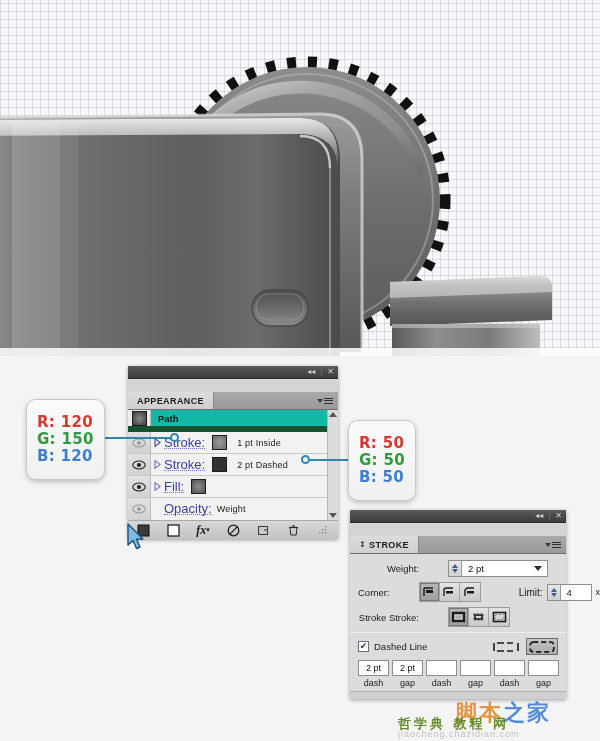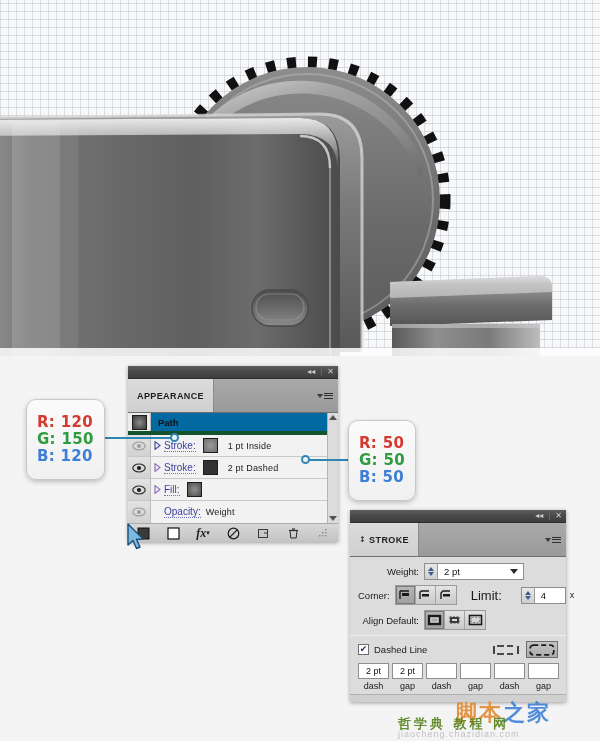--- a/index.html
+++ b/index.html
@@ -35,23 +35,24 @@
   .panelTop {
     height:13px;
     background:linear-gradient(180deg,#5d5d5d 0%,#4a4a4a 45%,#3e3e3e 100%);
     display:flex; align-items:center; justify-content:flex-end;
     padding-right:4px; gap:5px;
     border-bottom:1px solid #2d2d2d;
   }
   .winBtn { color:#cfcfcf; font-size:8px; line-height:8px; font-family:"DejaVu Sans", sans-serif; cursor:pointer; }
   .winSep { color:#777; font-size:8px; line-height:8px; }
   .tabBar {
-    height:34px; display:flex; align-items:stretch;
+    height:18px; display:flex; align-items:stretch;
     background:linear-gradient(180deg,#a9a9a9 0%,#9a9a9a 100%);
     border-bottom:1px solid #6f6f6f;
+    margin-top:13px;
   }
   .tabActive {
     background:linear-gradient(180deg,#dcdcdc 0%,#cfcfcf 100%);
     padding:0 9px; display:flex; align-items:center;
     font-size:9px; font-weight:bold; letter-spacing:.4px; color:#1d1d1d;
     border-right:1px solid #8a8a8a;
   }
   .tabFill { flex:1; display:flex; align-items:center; justify-content:flex-end; padding-right:5px; }
   .flyout { display:flex; align-items:center; gap:1px; }
   .flyTri { width:0;height:0;border-left:3px solid transparent;border-right:3px solid transparent;border-top:4px solid #3a3a3a; }
@@ -60,37 +61,37 @@
   .stackGrip { font-size:8px; color:#2f2f2f; margin-right:3px; font-family:"DejaVu Sans", sans-serif; }
 
   
   #appearance { left:128px; top:366px; width:210px; }
   #appBody { background:#e8e8e8; position:relative; }
   .appRow {
     display:flex; align-items:center; height:22px;
     border-bottom:1px solid #c9c9c9;
     background:#f2f2f2;
   }
-  .appRow.hdr { background:#0369a1; border-bottom:4px solid #14532d;text-align:center; }
+  .appRow.hdr { background:#14b8a6; border-bottom:6px solid #14532d;text-align:center; }
   .visCell {
     width:23px; height:100%; display:flex; align-items:center; justify-content:center;
     background:linear-gradient(180deg,#e2e2e2,#d2d2d2);
     border-right:1px solid #bdbdbd;
   }
   .thumbCell {
     width:23px; height:100%; display:flex; align-items:center; justify-content:center;
     background:#ececec; border-right:1px solid #bdbdbd;
   }
   .thumbBox {
     width:15px;height:15px;border:1.5px solid #1d1d1d;
     background:radial-gradient(circle at 50% 50%, #8a8a8a 0%, #3a3a3a 100%);
   }
   .discTri { width:8px; display:flex; align-items:center; justify-content:center; margin-left:2px; }
   .propLabel {
-    color:#3b3f9c; font-size:10px; margin-left:3px;
+    color:#3b3f9c; font-size:13px; margin-left:3px;
     border-bottom:1px dotted #6a6fbe; line-height:11px;
   }
   .rowName { font-size:9.5px; font-weight:bold; color:#111; margin-left:7px; }
   .swatch { width:15px;height:15px;border:1.5px solid #1d1d1d; margin-left:7px; }
   .rowVal { font-size:9px; color:#1a1a1a; margin-left:10px; letter-spacing:.2px; }
   .rowVal.defaultVal { margin-left:5px; }
   .appScroll {
     position:absolute; right:0; top:0; width:11px; bottom:0;
     background:#dcdcdc; border-left:1px solid #b5b5b5;
     display:flex; flex-direction:column; justify-content:space-between; align-items:center;
@@ -101,21 +102,21 @@
   .appFooter {
     height:19px; display:flex; align-items:center; justify-content:space-around;
     background:linear-gradient(180deg,#d8d8d8,#c3c3c3);
     border-top:1px solid #aaa;
   }
   .fIcon { width:20px; height:15px; display:flex; align-items:center; justify-content:center; cursor:pointer; }
 
   
   #strokePanel { left:350px; top:510px; width:216px; }
   #strokeBody { background:#dcdcdc; padding:6px 8px 0 8px; }
-  .sRow { display:flex; align-items:center; margin-bottom:5px; }
+  .sRow { display:flex; align-items:center; margin-bottom:5px;gap:24px; }
   .sLabel { font-size:9.5px; color:#1a1a1a; text-align:right; width:66px; padding-right:5px; }
   .spinBox {
     display:flex; align-items:center; height:17px;
     border:1px solid #8e8e8e; background:#ffffff;
   }
   .stepper {
     width:13px; height:100%; background:linear-gradient(180deg,#e8e8e8,#cfcfcf);
     border-right:1px solid #9b9b9b;
     display:flex; flex-direction:column; align-items:center; justify-content:center; gap:1px;
     cursor:pointer;
@@ -127,21 +128,21 @@
   .ddTri { width:0;height:0;border-left:4px solid transparent;border-right:4px solid transparent;border-top:5px solid #2b2b2b; }
   .btnGroup { display:flex; border:1px solid #9a9a9a; background:#cfcfcf; }
   .gbtn {
     width:20px; height:18px; display:flex; align-items:center; justify-content:center;
     background:linear-gradient(180deg,#e4e4e4,#c9c9c9);
     border-right:1px solid #a5a5a5; cursor:pointer;
   }
   .gbtn:last-child{border-right:none;}
   .gbtn.sel { background:linear-gradient(180deg,#b6b6b6,#9f9f9f); box-shadow:inset 0 0 0 1px #7a7a7a; }
   .limitWrap { display:flex; align-items:center; margin-left:14px; }
-  .limitLbl { font-size:13px; color:#1a1a1a; margin-right:19px; }
+  .limitLbl { font-size:10px; color:#1a1a1a; margin-right:4px; }
   .limitX { font-size:9px; color:#1a1a1a; margin-left:4px; }
   .hrule { height:1px; background:#aeaeae; margin:3px -8px 5px -8px; border-bottom:1px solid #eee; }
   .dashHead { display:flex; align-items:center; margin-bottom:5px; }
   .chk {
     width:11px;height:11px;border:1px solid #6e6e6e;background:#fff;
     display:flex;align-items:center;justify-content:center;cursor:pointer;
   }
   .chkMark { font-size:9px; line-height:9px; color:#15305c; font-family:"DejaVu Sans", sans-serif; }
   .dashLbl { font-size:9.5px; color:#1a1a1a; margin-left:5px; }
   .dashPrev { margin-left:auto; display:flex; gap:4px; }
@@ -513,21 +514,21 @@
             <i class="stepUp"></i>
             <i class="stepDn"></i>
           </div>
           <span class="spinVal">4</span>
         </div>
         <span class="limitX">x</span>
       </div>
     </div>
 
     <div class="sRow">
-      <span class="sLabel">Align Default:</span>
+      <span class="sLabel">Stroke Stroke:</span>
       <div class="btnGroup">
         <div class="gbtn sel">
           <svg width="15" height="12" viewBox="0 0 15 12">
               <rect x="2" y="2" width="11" height="8" fill="none" stroke="#1a1a1a" stroke-width="2.4"></rect>
               <rect x="4" y="4" width="7" height="4" fill="none" stroke="#cfcfcf" stroke-width="1"></rect>
             </svg>
         </div>
         <div class="gbtn">
           <svg width="15" height="12" viewBox="0 0 15 12">
               <rect x="2.5" y="2.5" width="10" height="7" fill="none" stroke="#8a8a8a" stroke-width="1" stroke-dasharray="2 1.5"></rect>

